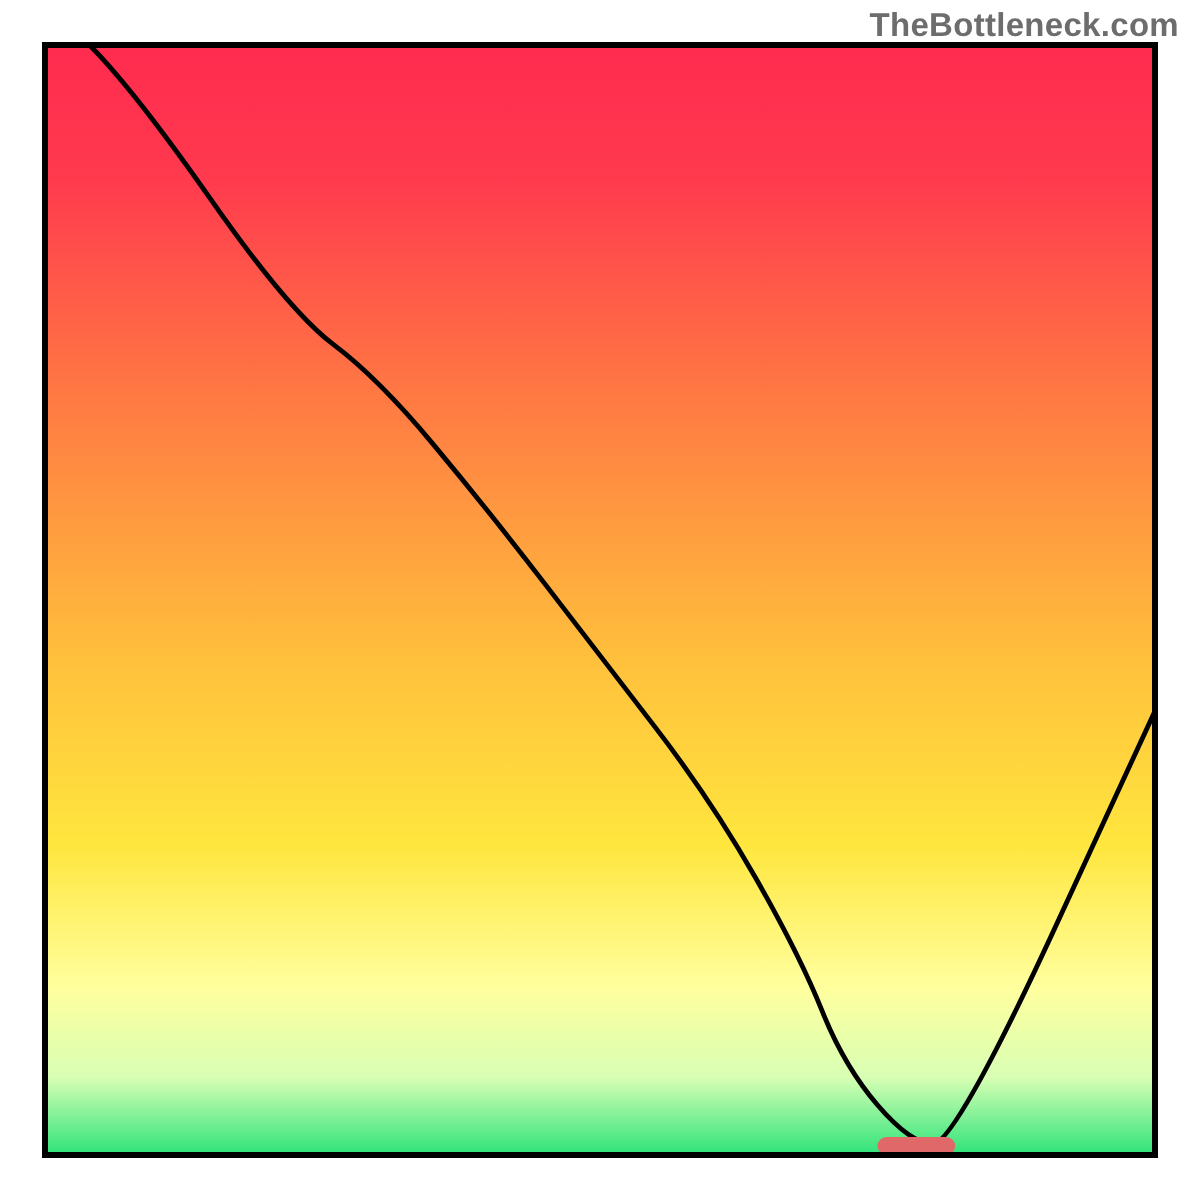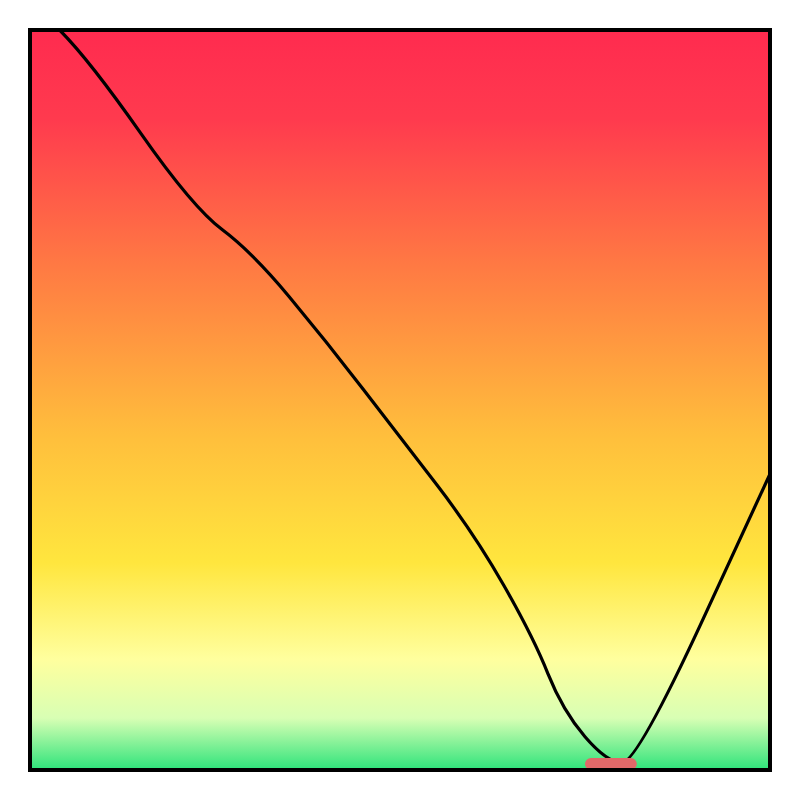--- a/index.html
+++ b/index.html
@@ -28,20 +28,21 @@
   }
   svg {
     display: block;
   }
 </style>
 </head>
 <body>
 
 <div class="wrap">
 
+  <div class="watermark">TheBottleneck.com</div>
 
   <svg width="800" height="800" viewBox="0 0 800 800">
     <defs>
 
       <linearGradient id="bg" x1="0" y1="0" x2="0" y2="1">
         <stop offset="0%" stop-color="#ff2b4f"></stop>
         <stop offset="12%" stop-color="#ff3a4e"></stop>
         <stop offset="32%" stop-color="#ff7a43"></stop>
         <stop offset="55%" stop-color="#ffbf3c"></stop>
         <stop offset="72%" stop-color="#ffe63e"></stop>

